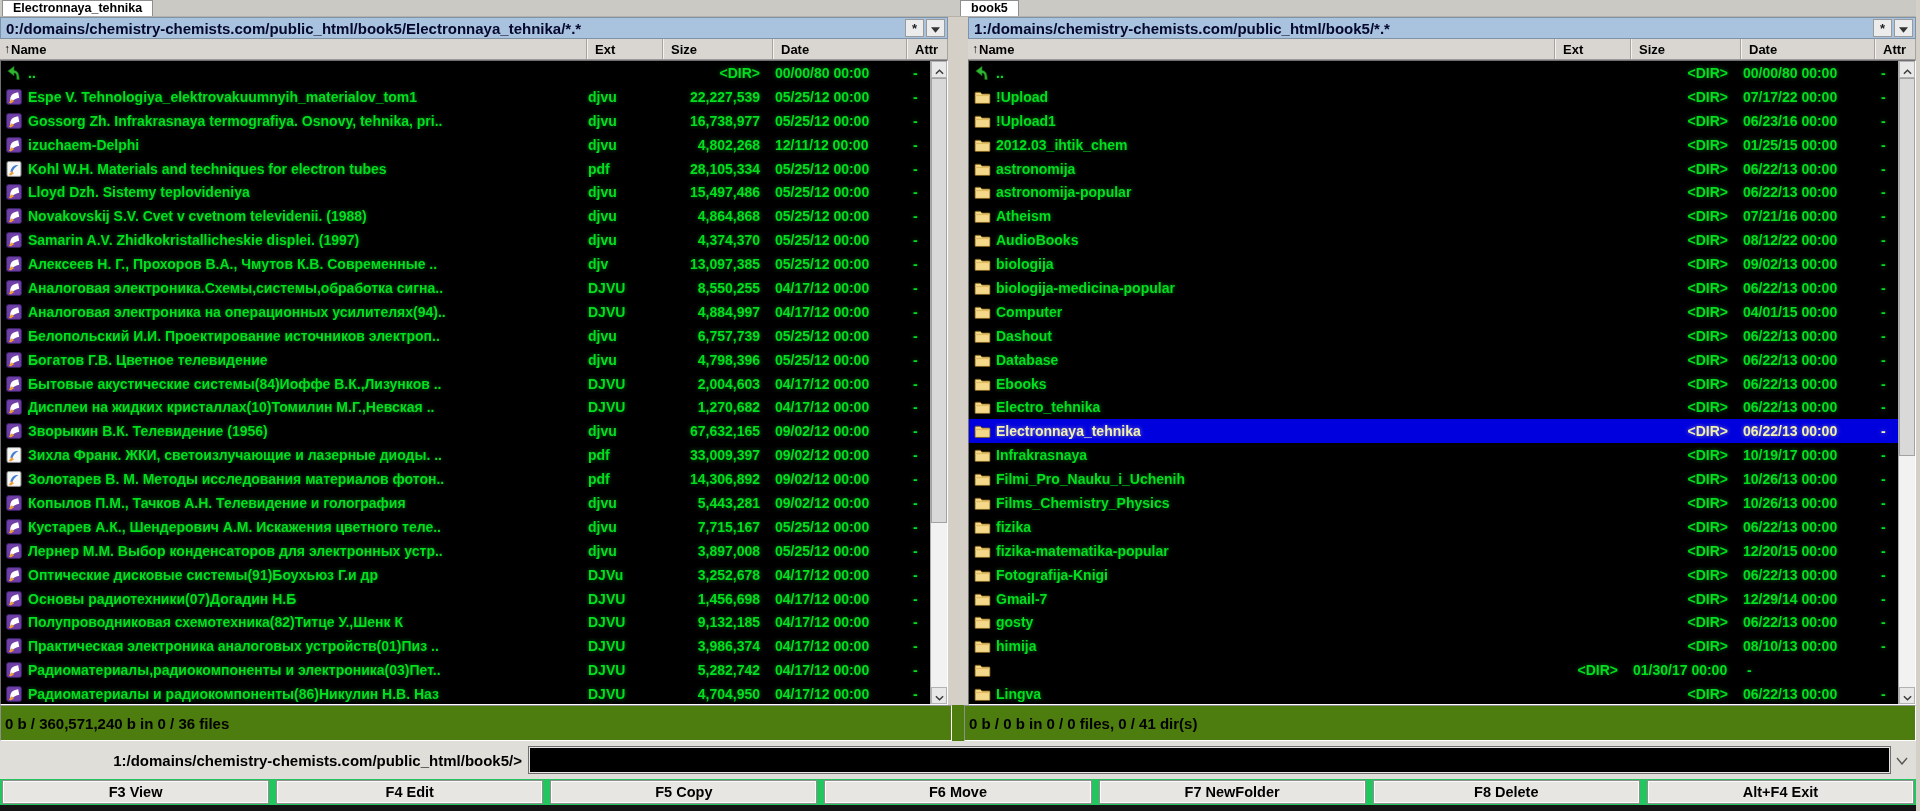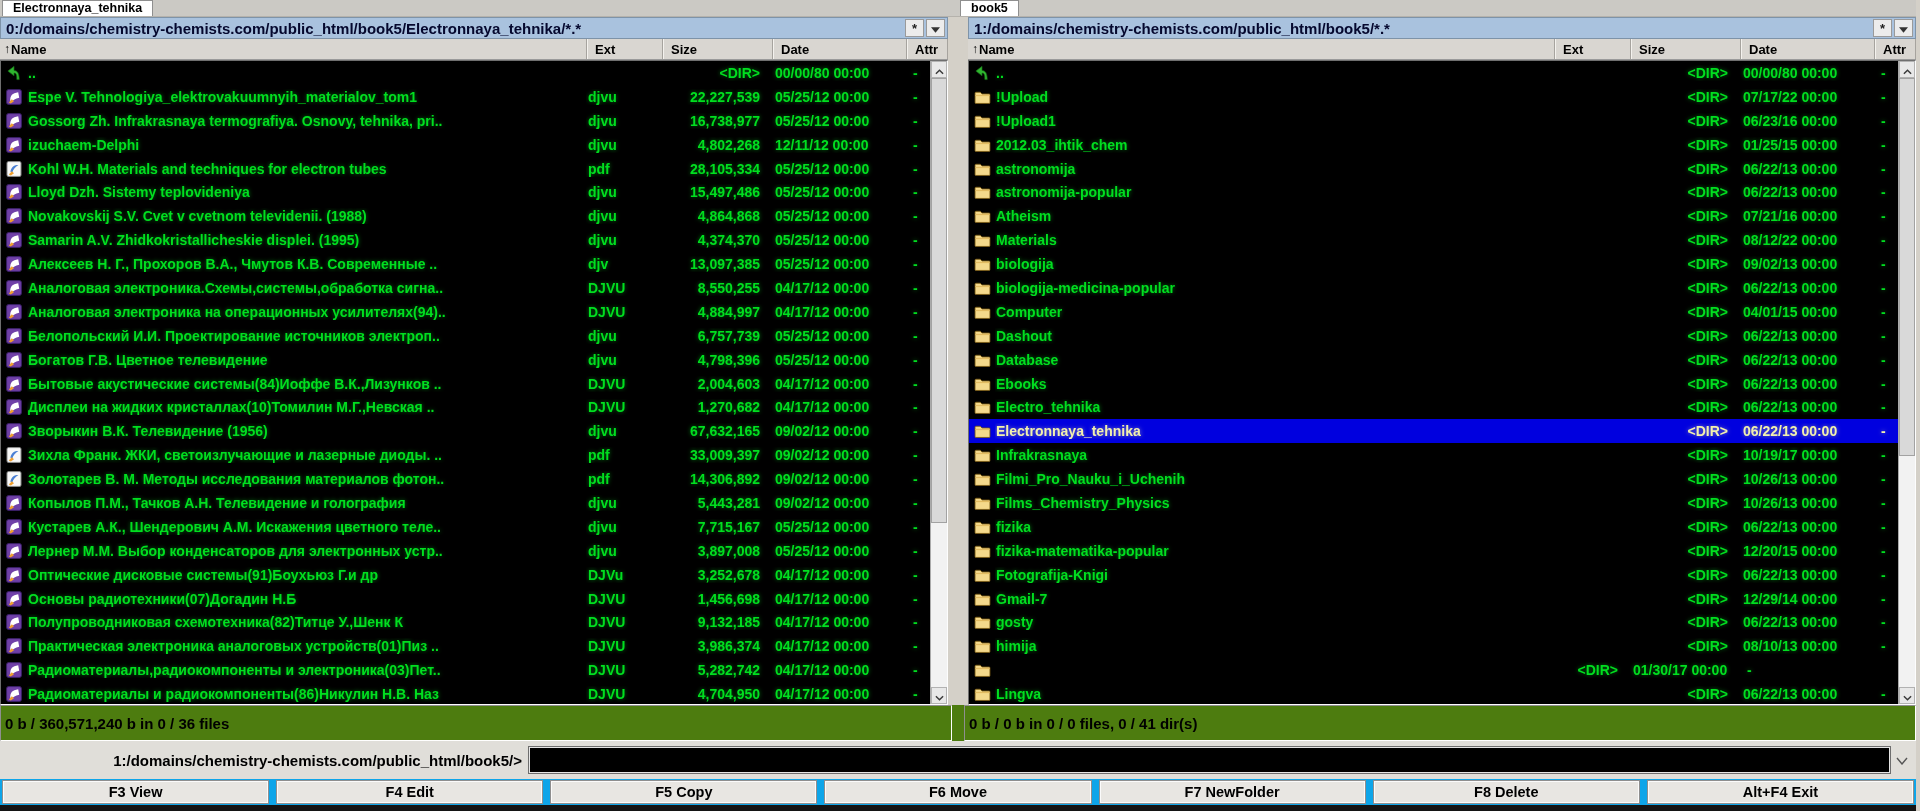--- a/index.html
+++ b/index.html
@@ -64,21 +64,21 @@
   .status-cell.r { margin-left:12px; }
 
   
   .cmdrow { height:38px; display:flex; align-items:center; background:#e0ded9; padding-right:2px; }
   .cmd-prompt { width:522px; text-align:right; font-size:15px; font-weight:bold; color:#000; white-space:nowrap; }
   .cmd-input { flex:1; height:26px; margin-left:7px; background:#000; border:1px solid #e5e5e5;
                box-shadow:0 0 0 1px #6e6e6e; font:bold 14px "Liberation Sans",sans-serif; color:#00df20; padding:0 4px; }
   .cmd-drop { width:24px; height:26px; display:flex; align-items:center; justify-content:center; }
 
   
-  .fbar { height:26px; display:flex; gap:7px; padding:1px 2px; background:#0ea5e9; }
+  .fbar { height:26px; display:flex; gap:7px; padding:1px 2px; background:#22c55e; }
   .fbtn { flex:1; background:#e8e6e2; border:1px solid #8f8f8f; box-shadow:inset 0 0 0 1px #fbfbfb;
           font-size:14.5px; font-weight:bold; color:#000; display:flex; align-items:center; justify-content:center; }
 
   .bottom-strip { height:6px; background:#141414; }
 </style>
 </head>
 <body>
 
 <div class="window">
 
@@ -212,21 +212,21 @@
               <span class="cell c-attr">-</span>
             </div>
             <div class="row">
               <span class="cell c-icon">
                 <svg width="16" height="16" viewBox="0 0 16 16">
                   <rect x="0.6" y="0.6" width="14.8" height="14.8" rx="2" fill="#7040a8" stroke="#3a1f66" stroke-width="1"></rect>
                   <path d="M4.2 11.8 C4.2 6.2 6.2 4.2 12.2 3.2 L13.2 8.8 C9.2 9.8 7 10.8 6 13 Z" fill="#ffffff"></path>
                   <path d="M2.8 13.4 L5.8 10.2 L8 12.2 L4.8 14.4 Z" fill="#f0a030"></path>
                 </svg>
               </span>
-              <span class="cell c-name">Samarin A.V. Zhidkokristallicheskie displei. (1995)</span>
+              <span class="cell c-name">Samarin A.V. Zhidkokristallicheskie displei. (1997)</span>
               <span class="cell c-ext">djvu</span>
               <span class="cell c-size">4,374,370</span>
               <span class="cell c-date">05/25/12 00:00</span>
               <span class="cell c-attr">-</span>
             </div>
             <div class="row">
               <span class="cell c-icon">
                 <svg width="16" height="16" viewBox="0 0 16 16">
                   <rect x="0.6" y="0.6" width="14.8" height="14.8" rx="2" fill="#7040a8" stroke="#3a1f66" stroke-width="1"></rect>
                   <path d="M4.2 11.8 C4.2 6.2 6.2 4.2 12.2 3.2 L13.2 8.8 C9.2 9.8 7 10.8 6 13 Z" fill="#ffffff"></path>
@@ -622,21 +622,21 @@
               <span class="cell c-date">07/21/16 00:00</span>
               <span class="cell c-attr">-</span>
             </div>
             <div class="row">
               <span class="cell c-icon">
                 <svg width="17" height="14" viewBox="0 0 18 15">
                   <path d="M1 13.6 V3.4 Q1 2.4 2 2.4 H6.6 L8.4 4.3 H16.2 Q17 4.3 17 5.2 V13.6 Q17 14.4 16.2 14.4 H1.8 Q1 14.4 1 13.6 Z" fill="#f4d98b" stroke="#7a5a12" stroke-width="0.9"></path>
                   <path d="M1.5 5.9 H16.5" stroke="#e2bb60" stroke-width="1.3"></path>
                 </svg>
               </span>
-              <span class="cell c-name">Materials</span>
+              <span class="cell c-name">AudioBooks</span>
               <span class="cell c-ext"></span>
               <span class="cell c-size">&lt;DIR&gt;</span>
               <span class="cell c-date">08/12/22 00:00</span>
               <span class="cell c-attr">-</span>
             </div>
             <div class="row">
               <span class="cell c-icon">
                 <svg width="17" height="14" viewBox="0 0 18 15">
                   <path d="M1 13.6 V3.4 Q1 2.4 2 2.4 H6.6 L8.4 4.3 H16.2 Q17 4.3 17 5.2 V13.6 Q17 14.4 16.2 14.4 H1.8 Q1 14.4 1 13.6 Z" fill="#f4d98b" stroke="#7a5a12" stroke-width="0.9"></path>
                   <path d="M1.5 5.9 H16.5" stroke="#e2bb60" stroke-width="1.3"></path>

